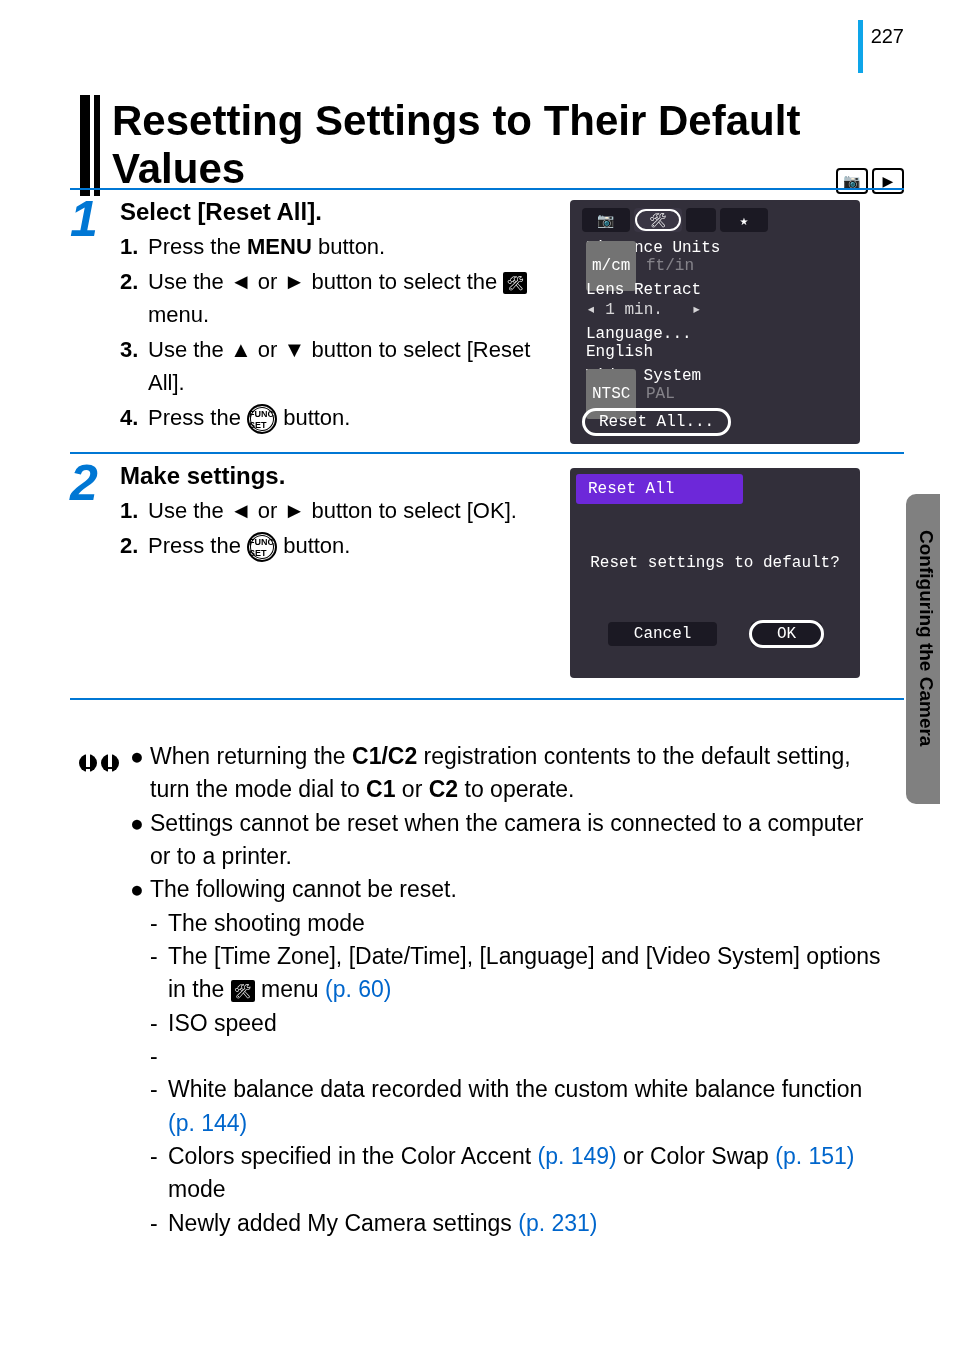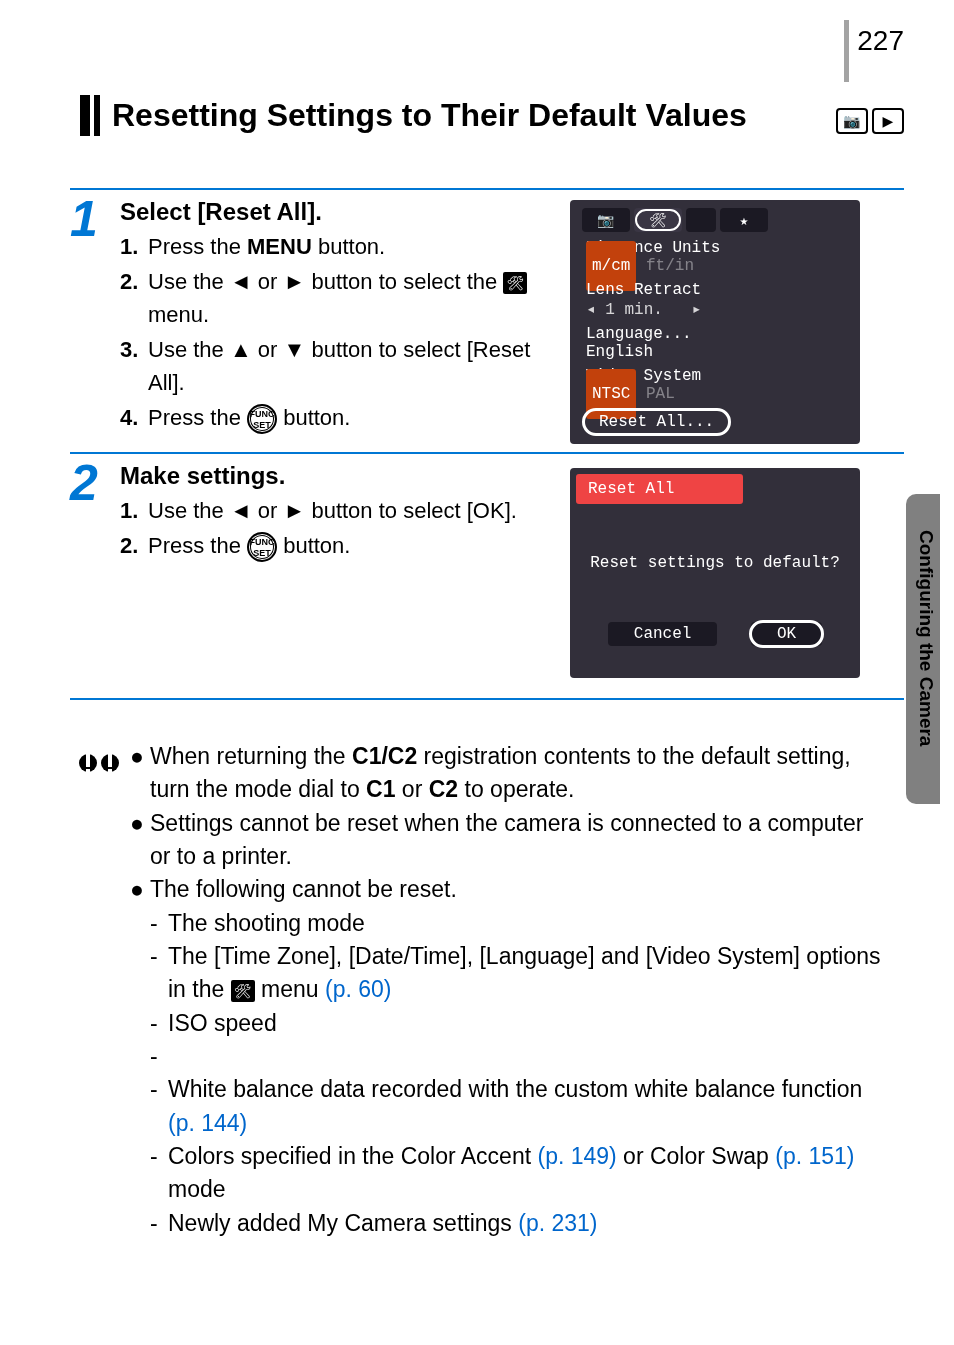--- a/index.html
+++ b/index.html
@@ -8,23 +8,23 @@
     height: 1345px;
     background: #fff;
     font-family: Arial, Helvetica, sans-serif;
     position: relative;
     color: #000;
   }
   .page-number-box {
     position: absolute;
     top: 20px;
     right: 50px;
-    border-left: 5px solid #a3a3a3;
+    border-left: 5px solid #0ea5e9;
     padding: 5px 0 25px 8px;
-    font-size: 28px;
+    font-size: 20px;
   }
   .title-block {
     position: absolute;
     top: 95px;
     left: 80px;
     right: 50px;
     display: flex;
     align-items: flex-start;
   }
   .title-bar-thick {
@@ -32,21 +32,21 @@
     background: #000;
     align-self: stretch;
   }
   .title-bar-thin {
     width: 6px;
     background: #000;
     margin-left: 4px;
     align-self: stretch;
   }
   .title-text {
-    font-size: 32px;
+    font-size: 42px;
     font-weight: 900;
     padding: 2px 0 2px 12px;
     line-height: 1.15;
     flex: 1;
   }
   .mode-icons {
     display: flex;
     gap: 4px;
     align-self: flex-end;
     padding-bottom: 2px;
@@ -104,21 +104,21 @@
   .func-btn {
     display: inline-block;
     width: 30px; height: 30px;
     border: 2px solid #000;
     border-radius: 50%;
     vertical-align: middle;
     position: relative;
     box-shadow: inset 0 0 0 1px #fff, inset 0 0 0 2px #000;
     line-height: 11px;
     font-size: 9px;
-    text-align: center;
+    text-align: left;
     padding-top: 3px;
     font-weight: bold;
   }
   .tools-icon {
     display: inline-block;
     width: 24px; height: 22px;
     background: #000;
     vertical-align: middle;
     border-radius: 2px;
     position: relative;
@@ -143,21 +143,21 @@
     padding: 2px 14px;
     margin: 2px 6px;
     display: inline-block;
   }
   .ss-tabs { display:flex; gap:4px; padding: 2px 6px 4px 6px; }
   .ss-tab { width: 48px; height:24px; background:#1b1923; border-radius:4px; display:flex;align-items:center;justify-content:center;font-size:14px;}
   .ss-tab.active { background:#3a3644; position:relative;}
   .ss-tab.active::after{
     content:""; position:absolute; inset:1px; border:2px solid #fff; border-radius:14px;
   }
-  .ss-val-sel { background:#c2410c; border-radius:3px; padding:16px 6px;}
+  .ss-val-sel { background:#737373; border-radius:3px; padding:16px 6px;}
   .ss2 .btn {
     display:inline-block; padding: 3px 26px; background:#1b1923; border-radius:4px; margin: 0 12px;
   }
   .ss2 .btn.ok { position:relative; }
   .ss2 .btn.ok::after{ content:""; position:absolute; inset:-2px; border:3px solid #fff; border-radius:16px;}
   .side-tab {
     position: absolute;
     right: 14px;
     top: 494px;
     width: 34px;
@@ -285,21 +285,21 @@
     <div class="li">
       <span class="n">2.</span>
       <span class="t">
         <span>Press the </span> <span class="func-btn"><span>FUNC</span><br><span>SET</span></span> <span> button.</span>
       </span>
     </div>
   </div>
 </div>
 
 <div class="screenshot ss2" style="top:468px; left:570px; width:290px; height:210px;">
-  <div style="background:#ef4444; padding:6px 12px; border-radius:3px; width:60%;">Reset All</div>
+  <div style="background:#6d28d9; padding:6px 12px; border-radius:3px; width:60%;">Reset All</div>
   <div style="text-align:center; margin-top:50px;">Reset settings to default?</div>
   <div style="text-align:center; margin-top:50px;">
     <span class="btn">Cancel</span>
     <span class="btn ok">OK</span>
   </div>
 </div>
 
 <div class="hr-line" style="top:698px;"></div>
 
 <div class="side-tab"></div>

